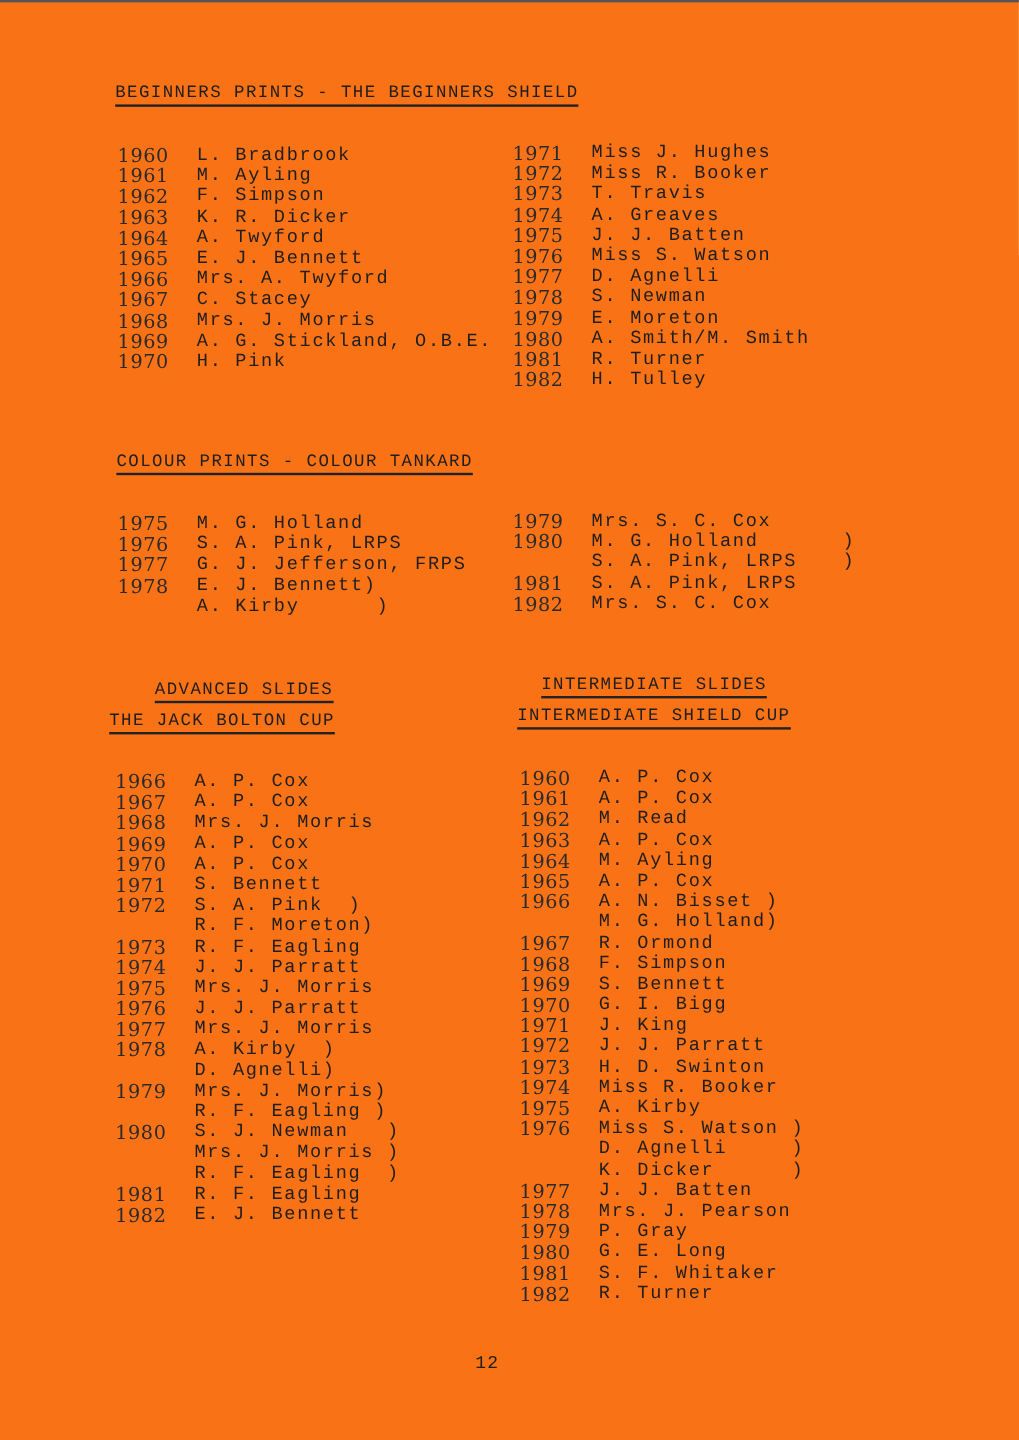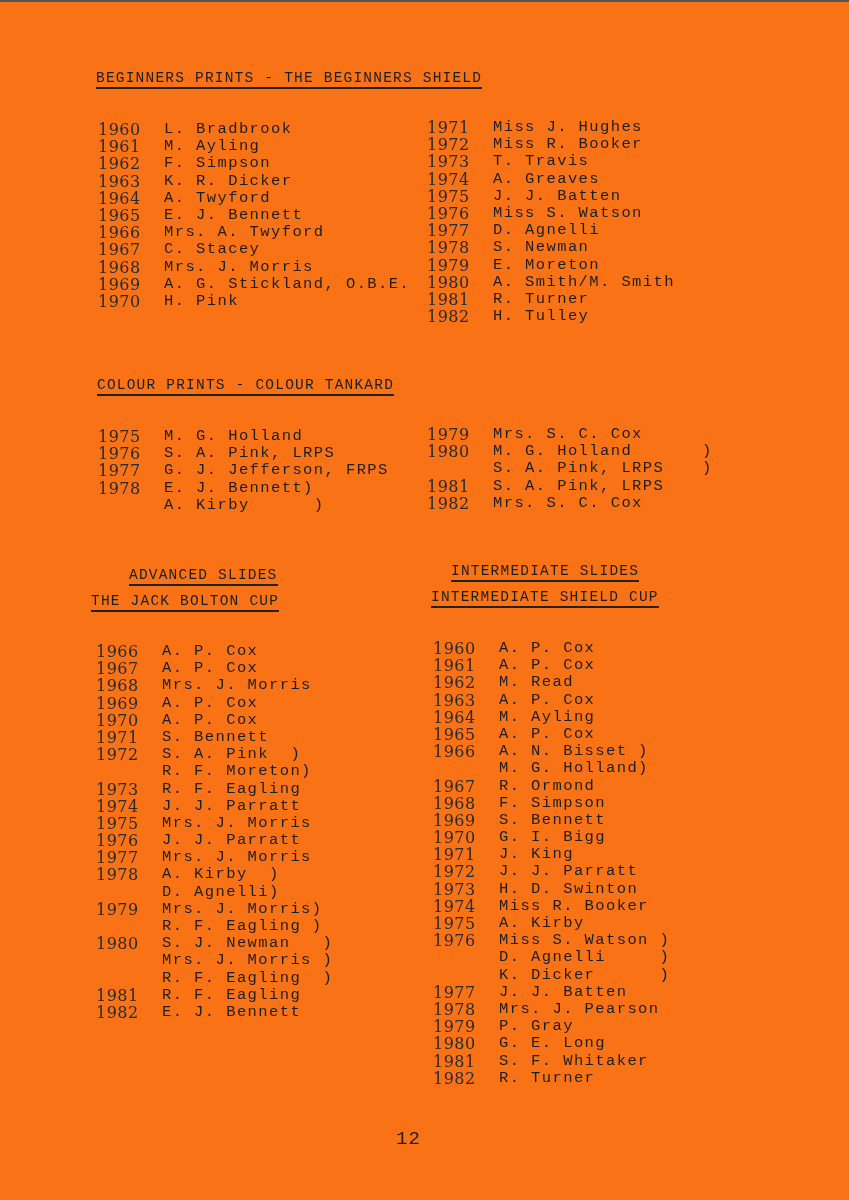--- a/index.html
+++ b/index.html
@@ -11,21 +11,21 @@
   .topedge { position: absolute; left: 0; top: 0; width: 849px; height: 2px; background: #555; }
   .heading {
     position: absolute; font-size: 14.5px; letter-spacing: 1.2px; white-space: nowrap;
     border-bottom: 2px solid #222; padding-bottom: 1px; line-height: 16px;
   }
   .list { position: absolute; font-size: 15.5px; line-height: 17.2px; }
   .row { display: flex; white-space: pre; height: 17.2px; }
   .yr { width: 66px; font-family: "DejaVu Serif", "Liberation Serif", serif; font-size: 16px; letter-spacing: 0.5px; color: #2a2a2a; }
   .nm { letter-spacing: 1.4px; }
   .brk { position: absolute; font-size: 15.5px; }
-  .pagenum { position: absolute; left: 396px; top: 1128px; font-size: 19px; letter-spacing: 1px; }
+  .pagenum { position: absolute; left: 396px; top: 1128px; font-size: 15px; letter-spacing: 1px; }
 </style>
 </head>
 <body>
 
 <div class="page">
   <div class="topedge"></div>
 
   <div class="heading" style="left:96px; top:70px;">BEGINNERS PRINTS - THE BEGINNERS SHIELD</div>
   <div class="list" style="left:98px; top:121px;">
       <div class="row"><span class="yr">1960</span><span class="nm">L. Bradbrook</span></div>

